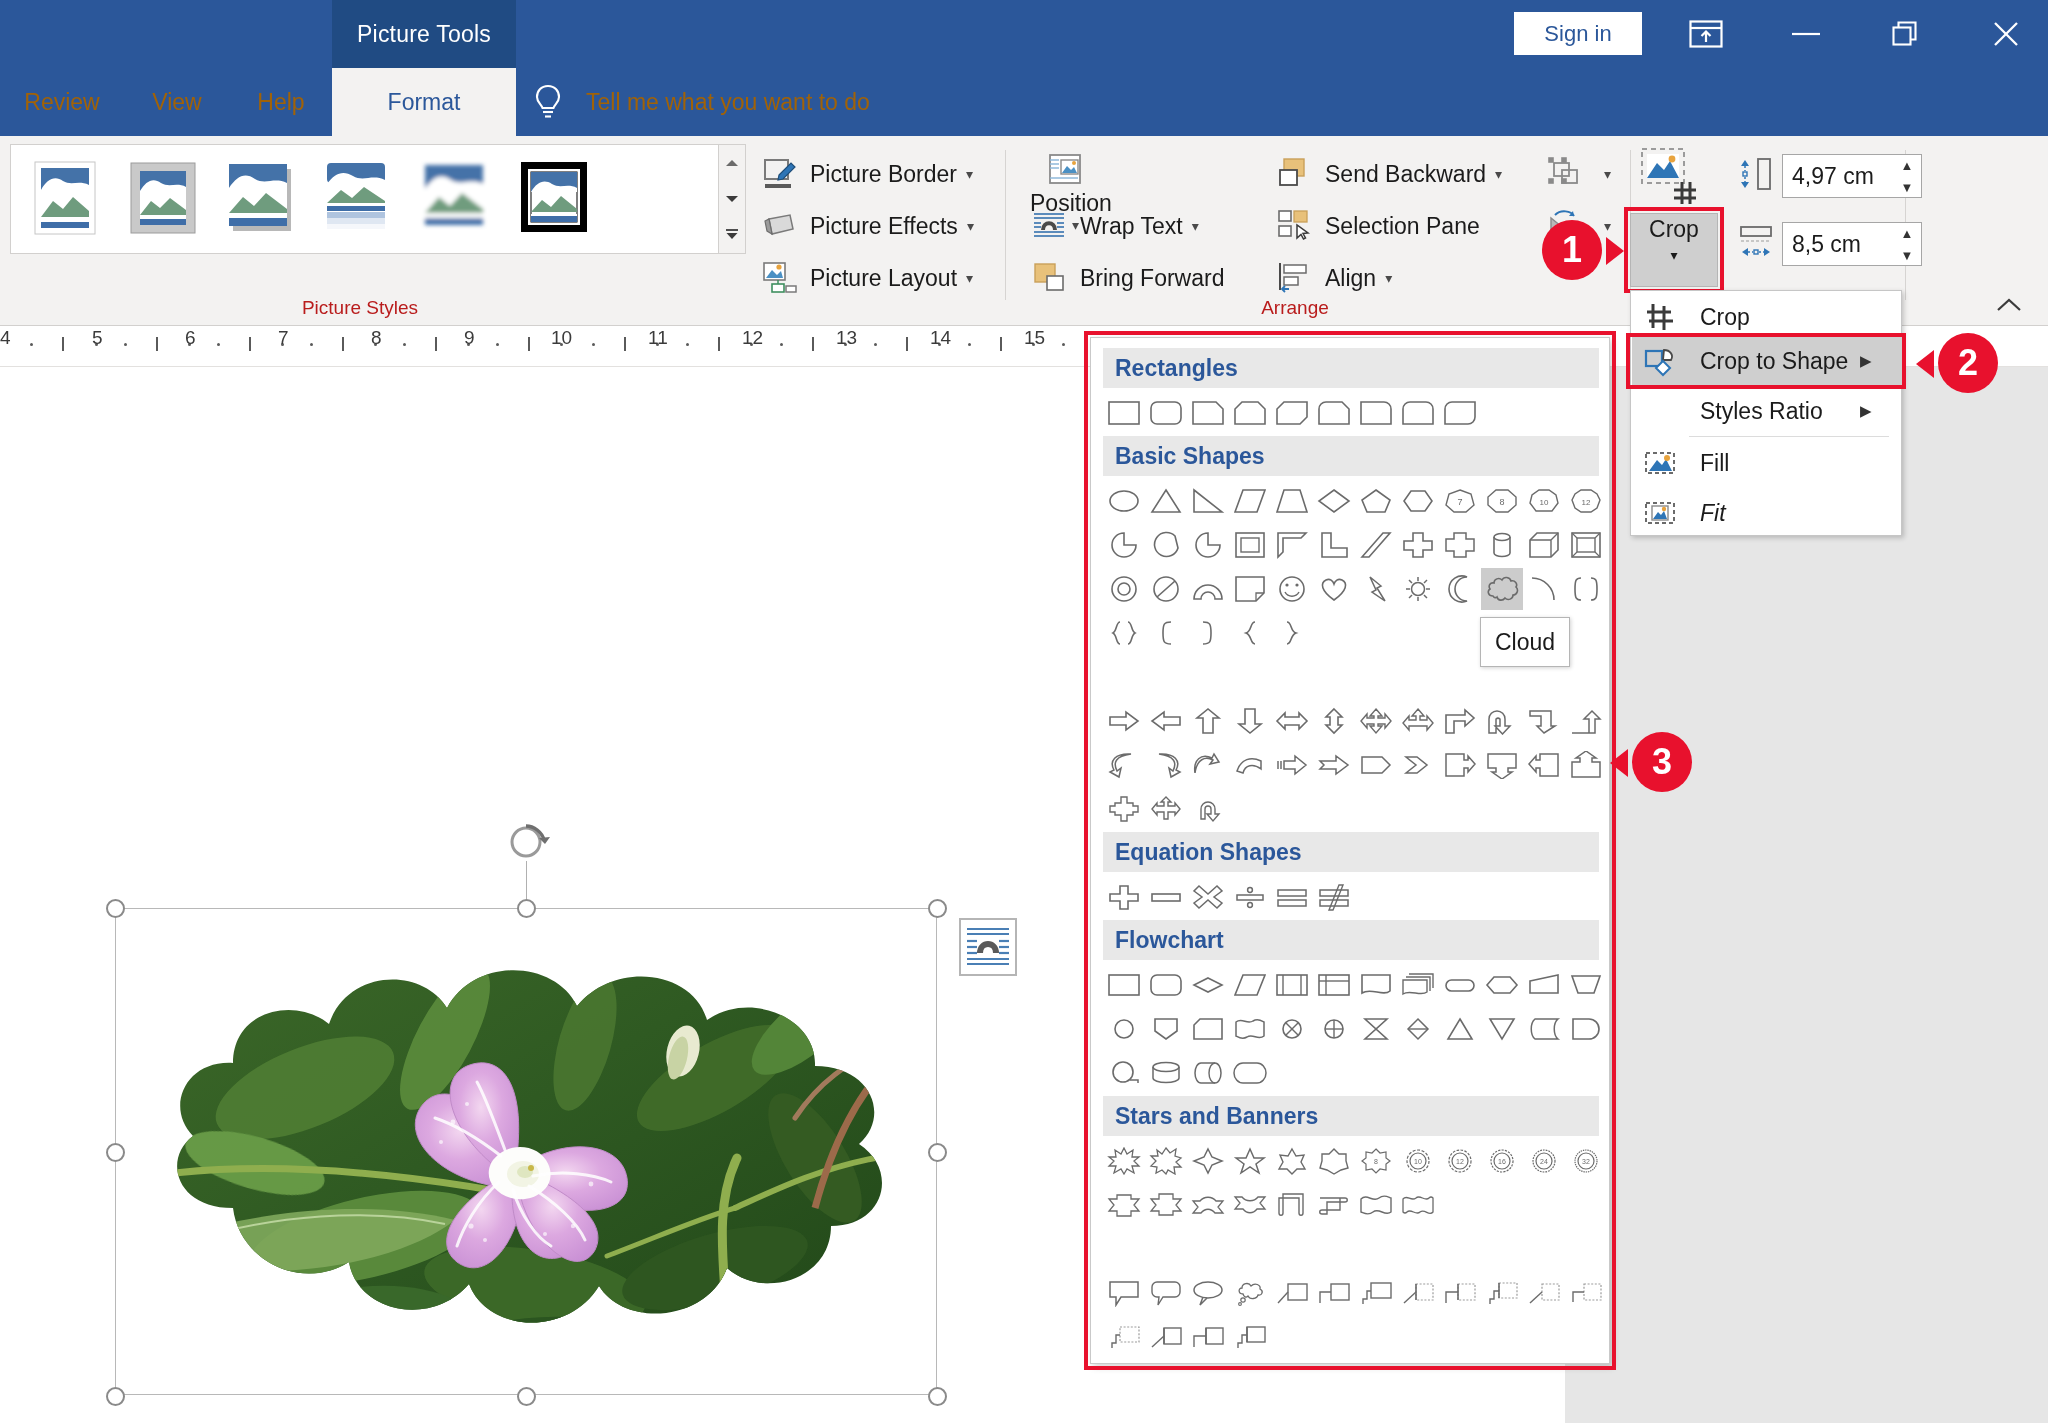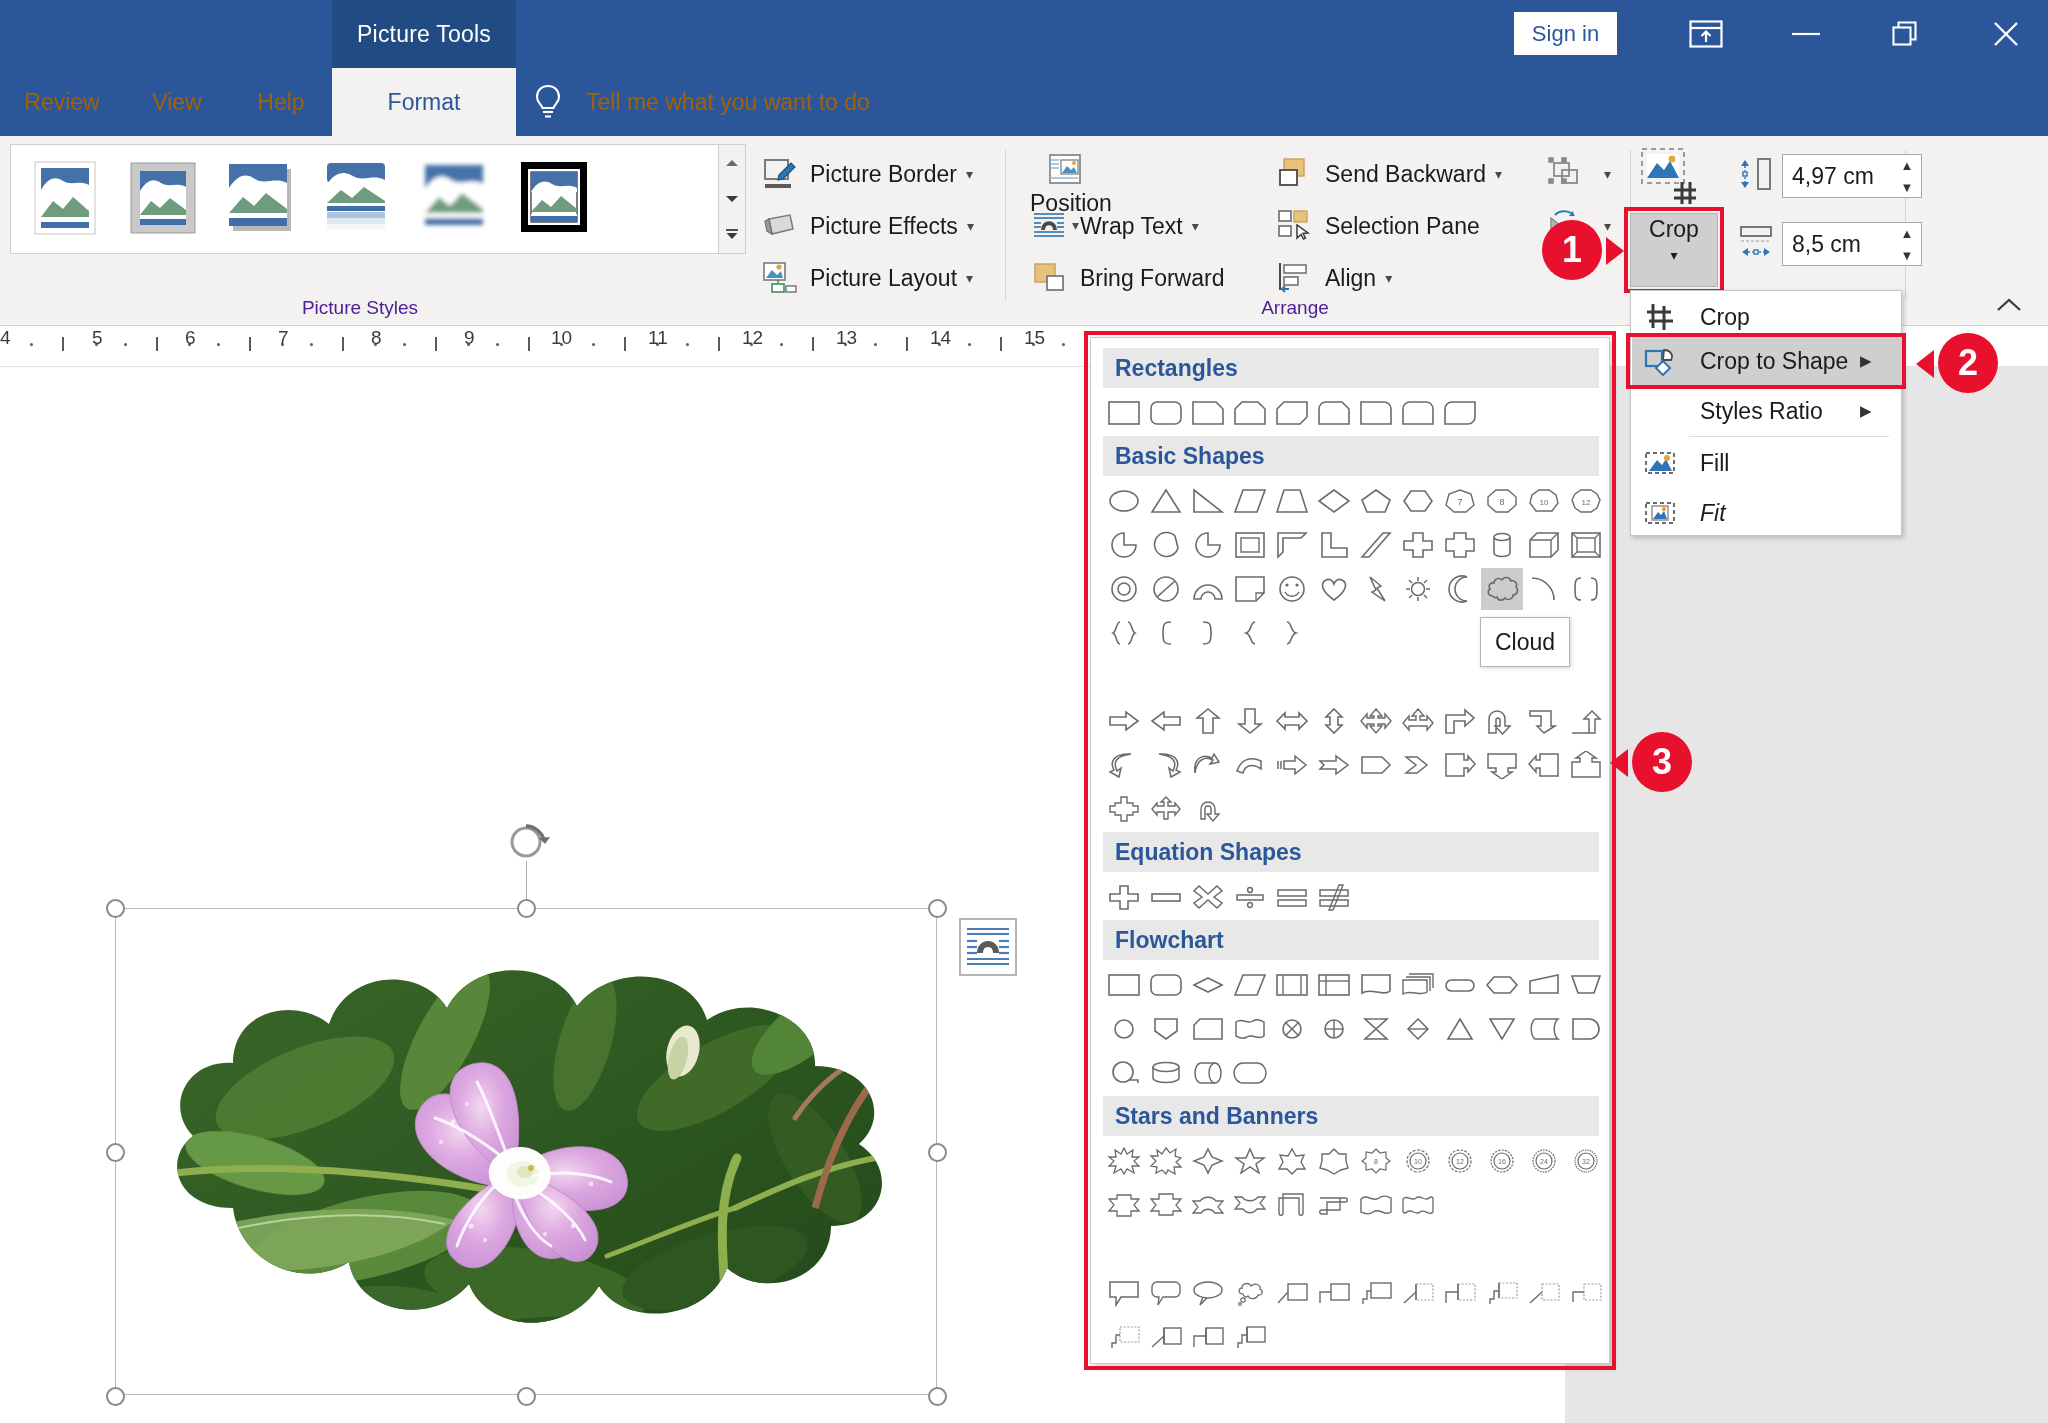--- a/index.html
+++ b/index.html
@@ -15,21 +15,21 @@
   .titlebar {
     position:absolute; left:0; top:0; width:2048px; height:136px;
     background:#2b579a;
   }
   .ctx-tab-label {
     position:absolute; left:332px; top:0; width:184px; height:68px;
     background:#204b83; color:#ffffff;
     font-size:23px; line-height:68px; text-align:center; letter-spacing:.2px;
   }
   .signin {
-    position:absolute; left:1514px; top:12px; width:103px; height:43px;
+    position:absolute; left:1514px; top:12px; width:128px; height:43px;
     background:#ffffff; color:#2b579a; font-size:22px;
     display:flex; align-items:center; justify-content:center;
     border:1px solid #ffffff;
   }
   .wctl { position:absolute; top:10px; width:68px; height:48px; cursor:default;
           display:flex; align-items:center; justify-content:center; }
   .wctl svg { display:block; }
   #ribbon-display { left:1672px; }
   #minimize-btn { left:1772px; }
   #restore-btn  { left:1872px; }
@@ -54,21 +54,21 @@
     color:#ffffff; font-size:23px; white-space:nowrap;
   }
   .share-ic { position:absolute; left:1822px; top:84px; width:36px; height:36px; }
 
   
   .ribbon {
     position:absolute; left:0; top:136px; width:2048px; height:190px;
     background:#f3f2f1; border-bottom:1px solid #d2d0ce;
   }
   .grp-label {
-    position:absolute; bottom:6px; font-size:19px; color:#4c1d95; text-align:center;margin-top:12px;
+    position:absolute; bottom:6px; font-size:19px; color:#b91c1c; text-align:center;margin-top:12px;
   }
   .grp-sep { position:absolute; top:14px; width:1px; height:150px; background:#d6d4d2; }
   .dlg-launcher { position:absolute; width:22px; height:22px; }
 
   
   .psgal {
     position:absolute; left:10px; top:8px; width:712px; height:110px;
     background:#ffffff; border:1px solid #d2d0ce;
   }
   .psthumb { position:absolute; top:14px; width:88px; height:78px; }

